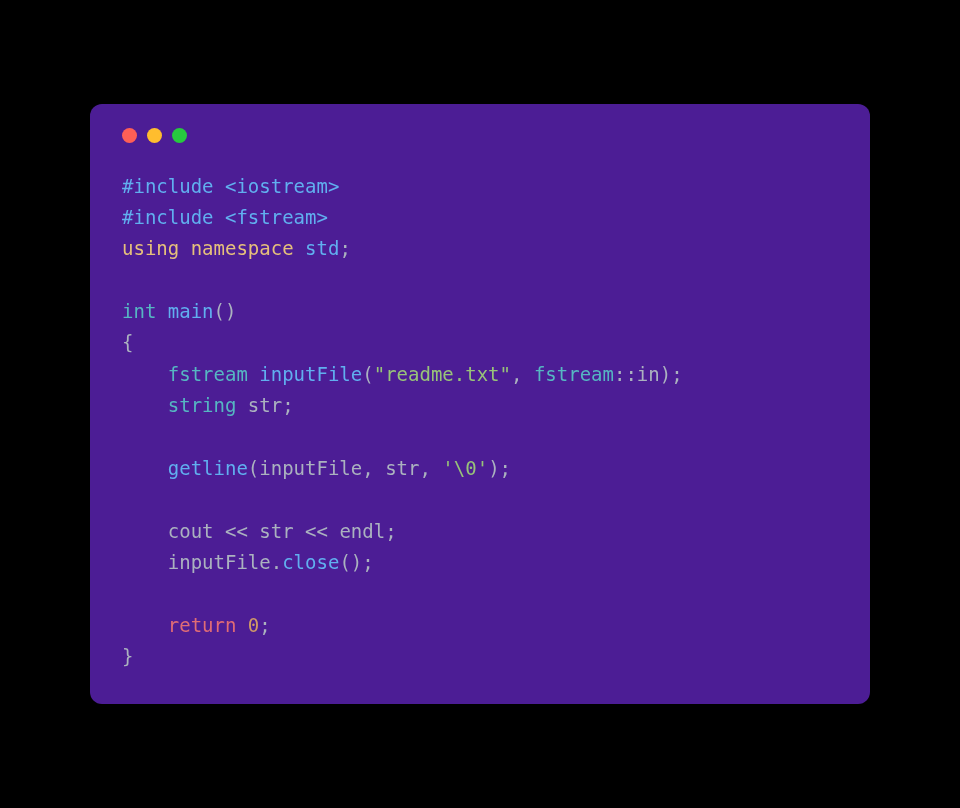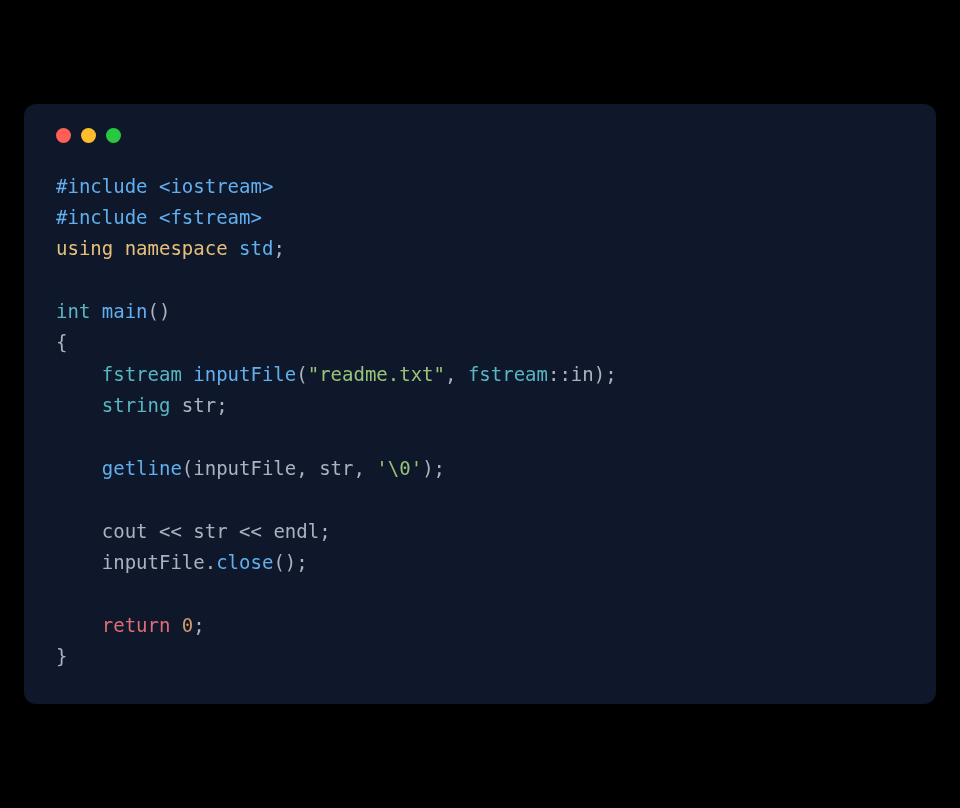--- a/index.html
+++ b/index.html
@@ -12,22 +12,22 @@
       background: #000000;
       width: 960px;
       height: 808px;
       display: flex;
       align-items: center;
       justify-content: center;
       font-family: 'SF Mono', 'Monaco', 'Menlo', 'Consolas', monospace;
     }
     
     .window {
-      width: 912px;
-      background: #0f172a;
+      width: 780px;
+      background: #4c1d95;
       border-radius: 12px;
       padding: 24px 32px 32px 32px;
       box-shadow: 0 20px 60px rgba(0,0,0,0.5);
     }
     
     .titlebar {
       display: flex;
       gap: 10px;
       margin-bottom: 28px;
     }

